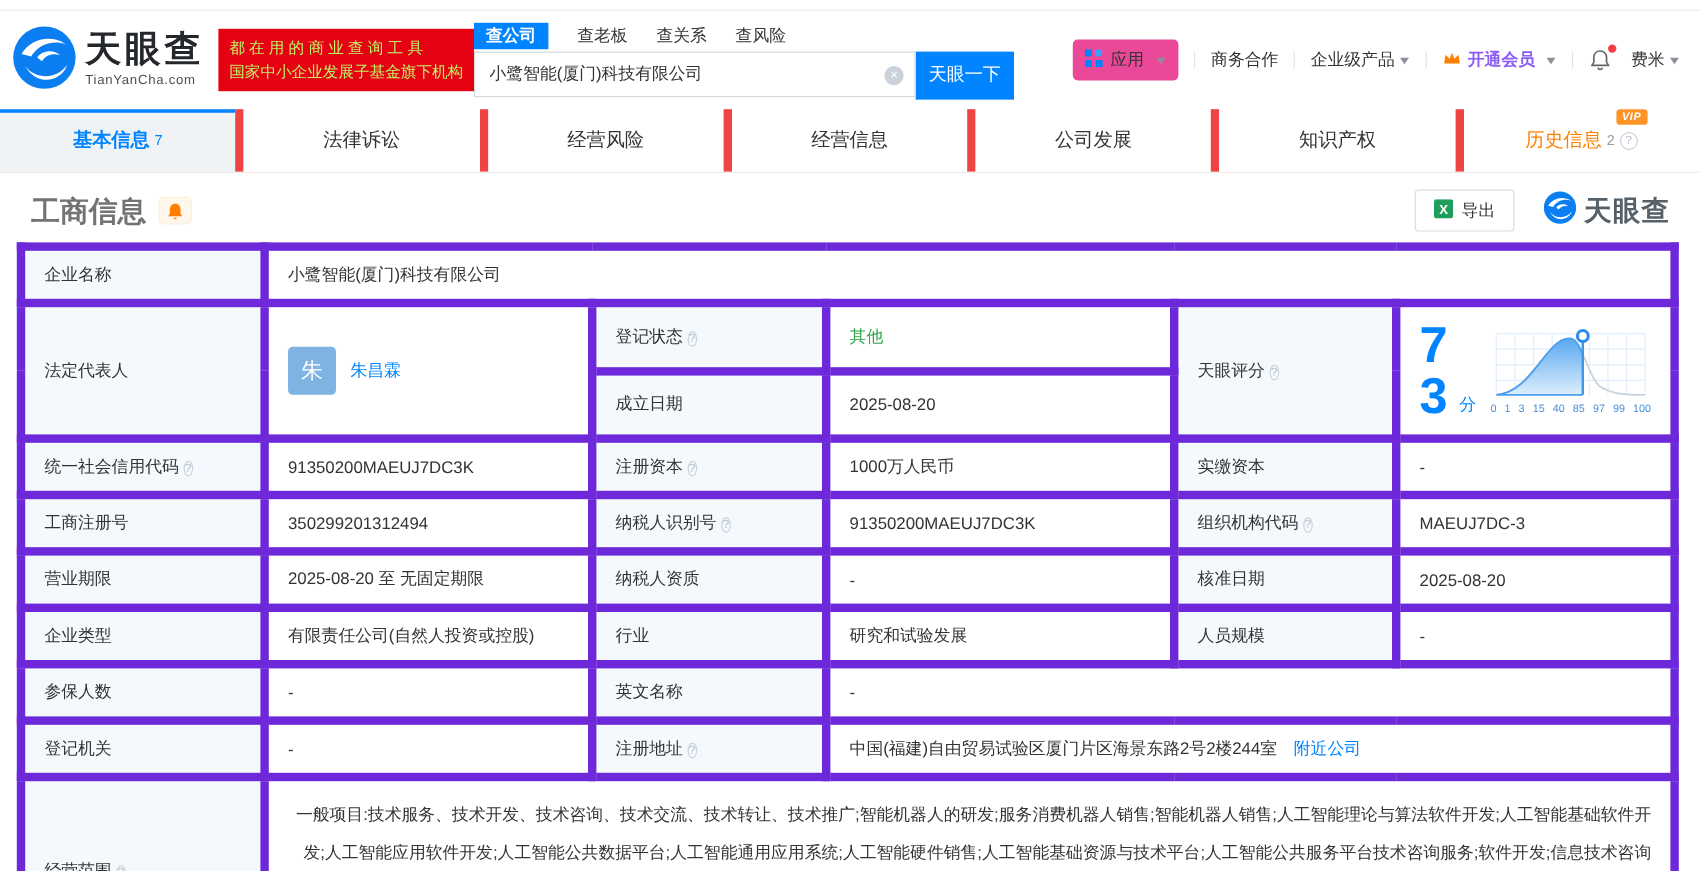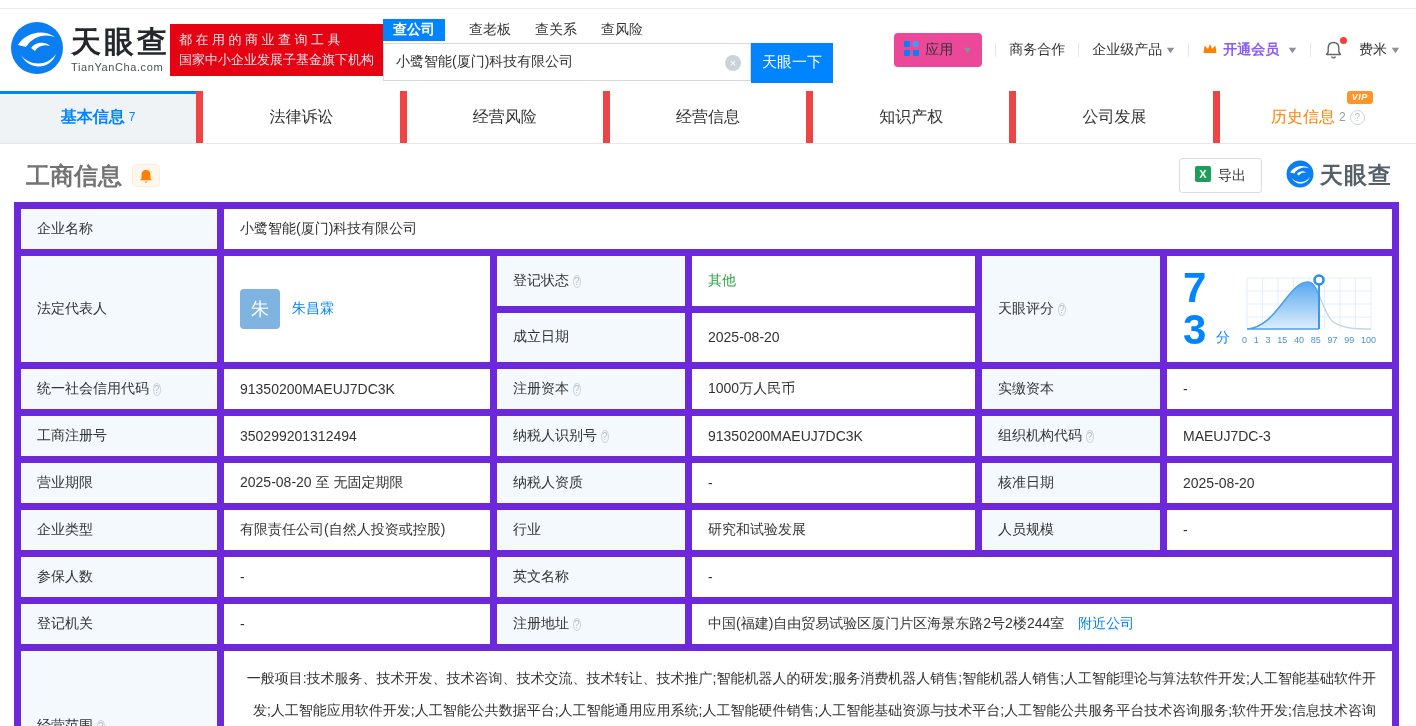--- a/index.html
+++ b/index.html
@@ -7,21 +7,21 @@
     font-family:"Liberation Sans","DejaVu Sans",sans-serif; color:#333; overflow:hidden; }
 
   .top-strip { height:9px; border-bottom:1px solid #ececec; }
 
   
   .header { height:82px; display:flex; align-items:center; padding:0 16px 0 10px; }
   .logo { display:flex; align-items:center; gap:7px; cursor:pointer; }
   .logo-txt { display:flex; flex-direction:column; }
   .logo-cn { font-size:30px; font-weight:bold; color:#24272b; letter-spacing:3px; line-height:1; }
   .logo-en { font-size:11px; color:#4a4f55; letter-spacing:.6px; margin-top:4px; }
-  .slogan { background:#e60113; color:#e5e5e5; padding:6px 9px; font-size:13px;
+  .slogan { background:#e60113; color:#bef264; margin-left:12px; padding:6px 9px; font-size:13px;
     line-height:1.55; white-space:nowrap; }
   .slogan-l1 { letter-spacing:3.5px; }
   .slogan-l2 { letter-spacing:0; }
 
   .search { display:flex; flex-direction:column; }
   .search-tabs { display:flex; align-items:center; gap:24px; font-size:14px; height:25px; }
   .search-tab { cursor:pointer; color:#333; padding:2px 0; }
   .search-tab.active { background:#0084ff; color:#fff; padding:2px 10px; font-weight:bold; }
   .search-row { display:flex; }
   .search-input-wrap { position:relative; }
@@ -204,26 +204,26 @@
         <span>经营风险</span>
       </span>
   </div>
   <div class="tab">
     <span class="tab-inner">
         <span>经营信息</span>
       </span>
   </div>
   <div class="tab">
     <span class="tab-inner">
+        <span>公司发展</span>
+      </span>
+  </div>
+  <div class="tab">
+    <span class="tab-inner">
         <span>知识产权</span>
-      </span>
-  </div>
-  <div class="tab">
-    <span class="tab-inner">
-        <span>公司发展</span>
       </span>
   </div>
   <div class="tab tab-history">
     <span class="tab-inner">
       <span class="vip-badge">VIP</span>
       <span>历史信息</span>
       <span class="tab-count">2</span>
       <span class="q-icon"></span>
     </span>
   </div>

